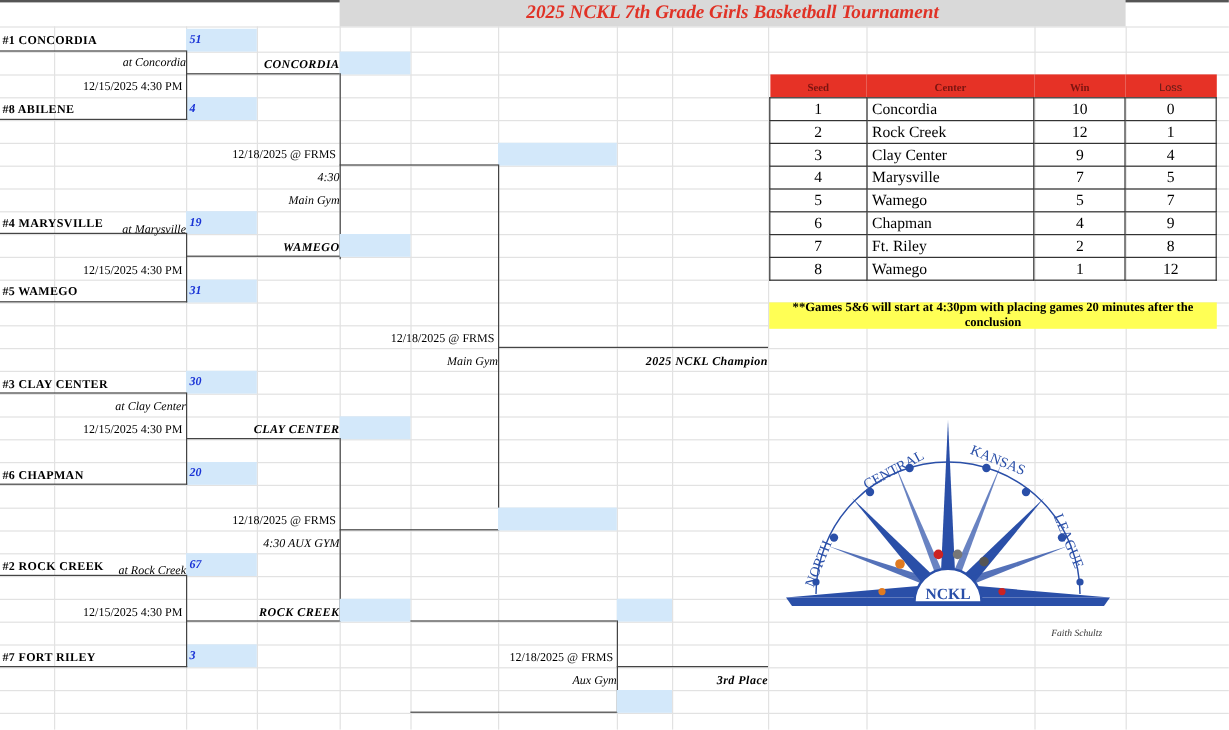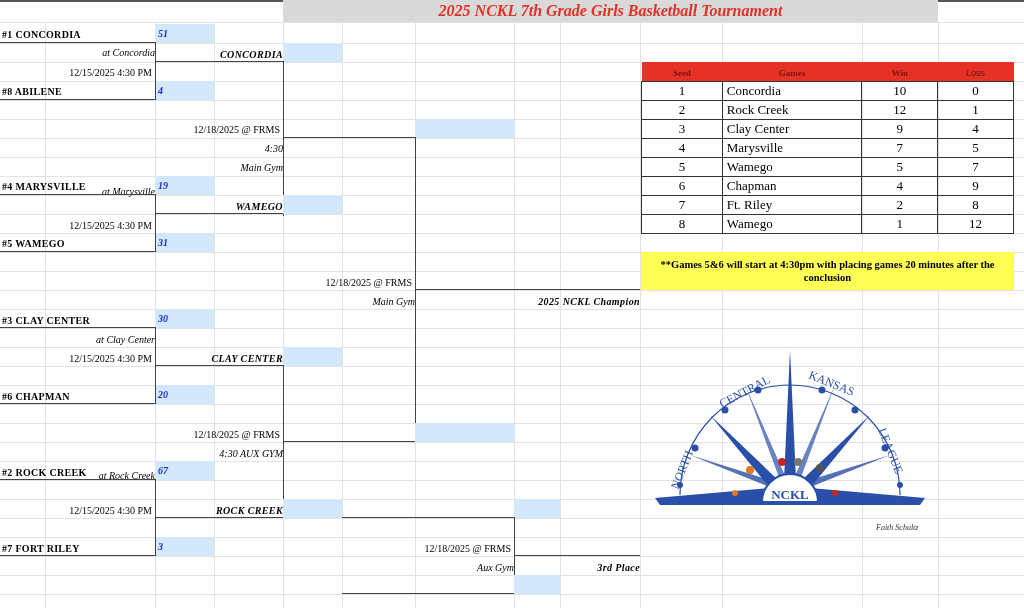--- a/index.html
+++ b/index.html
@@ -16,21 +16,21 @@
   .c { text-align: right; font-style: italic; }
   .r { text-align: right; padding-right: 3px; }
   .b { font-weight: bold; letter-spacing: 0.4px; }
   .bl { position: absolute; background: #444; }
   .standings { position: absolute; left: 641px; top: 62px; width: 373px; border-collapse: collapse; }
   .standings th { background: #e63226; color: #7a1410; font-size: 9px; height: 19px; font-weight: bold; padding-top: 4px; }
   .standings th.loss { color: #5a1a16; font-family: "Liberation Sans", sans-serif; font-weight: normal; }
   .standings td { border: 1px solid #333; height: 19px; font-size: 13px; }
   .standings td.n { text-align: center; }
   .standings td.name { padding-left: 4px; text-align: left; }
-  .note { position: absolute; left: 641px; top: 252px; width: 373px; height: 38px; background: #ffff55; font-weight: bold; font-size: 10.5px; text-align: center; display: flex; align-items: center; justify-content: center; line-height: 13px; padding: 0 16px; }
+  .note { position: absolute; left: 641px; top: 252px; width: 373px; height: 22px; background: #ffff55; font-weight: bold; font-size: 10.5px; text-align: center; display: flex; align-items: center; justify-content: center; line-height: 13px; padding: 0 16px; }
   .logo { position: absolute; left: 650px; top: 330px; width: 280px; height: 210px; }
   .sig { position: absolute; left: 876px; top: 523px; font-size: 8px; font-style: italic; color: #333; }
 </style>
 </head>
 <body>
 
 <div class="grid">
   <div class="vline" style="left:45px"></div>
   <div class="vline" style="left:155px"></div>
   <div class="vline" style="left:214px"></div>
@@ -158,21 +158,21 @@
 <div class="cell r" style="left:342px;top:539px;width:172px">12/18/2025 @ FRMS</div>
 <div class="cell c" style="left:342px;top:558px;width:172px">Aux Gym</div>
 <div class="bl" style="left:514px;top:555px;width:126px;height:1px"></div>
 <div class="cell b c" style="left:514px;top:558px;width:126px">3rd Place</div>
 <div class="blue" style="left:514px;top:575px;width:46px"></div>
 
 <table class="standings">
   <thead>
     <tr>
       <th style="width:81px">Seed</th>
-      <th style="width:140px">Games</th>
+      <th style="width:140px">Center</th>
       <th style="width:76px">Win</th>
       <th class="loss" style="width:76px">Loss</th>
     </tr>
   </thead>
   <tbody>
     <tr>
       <td class="n">1</td>
       <td class="name">Concordia</td>
       <td class="n">10</td>
       <td class="n">0</td>

